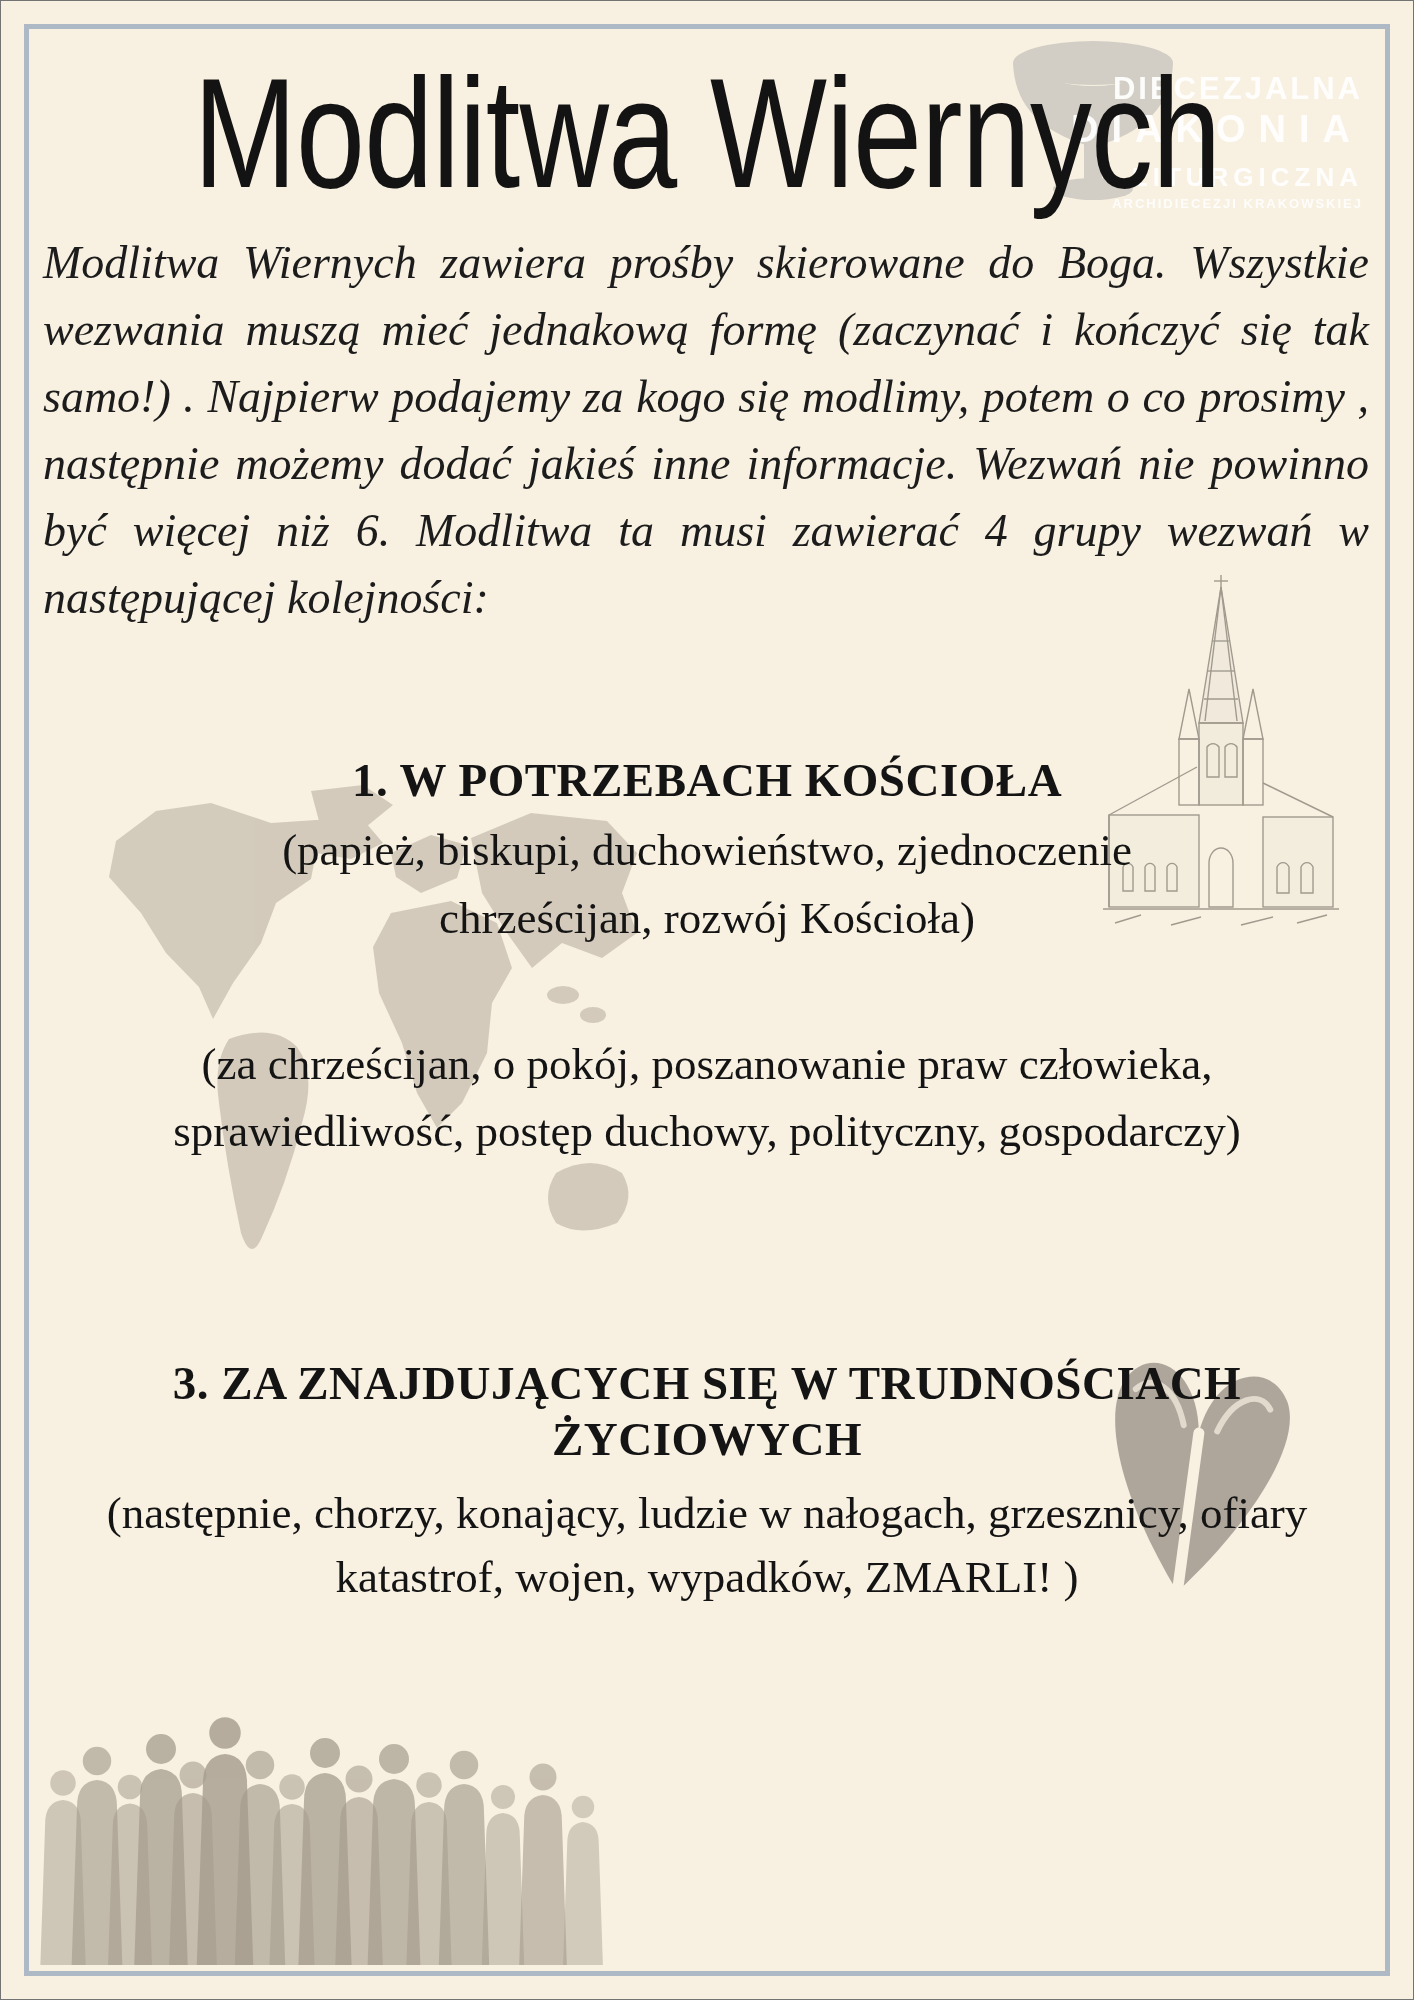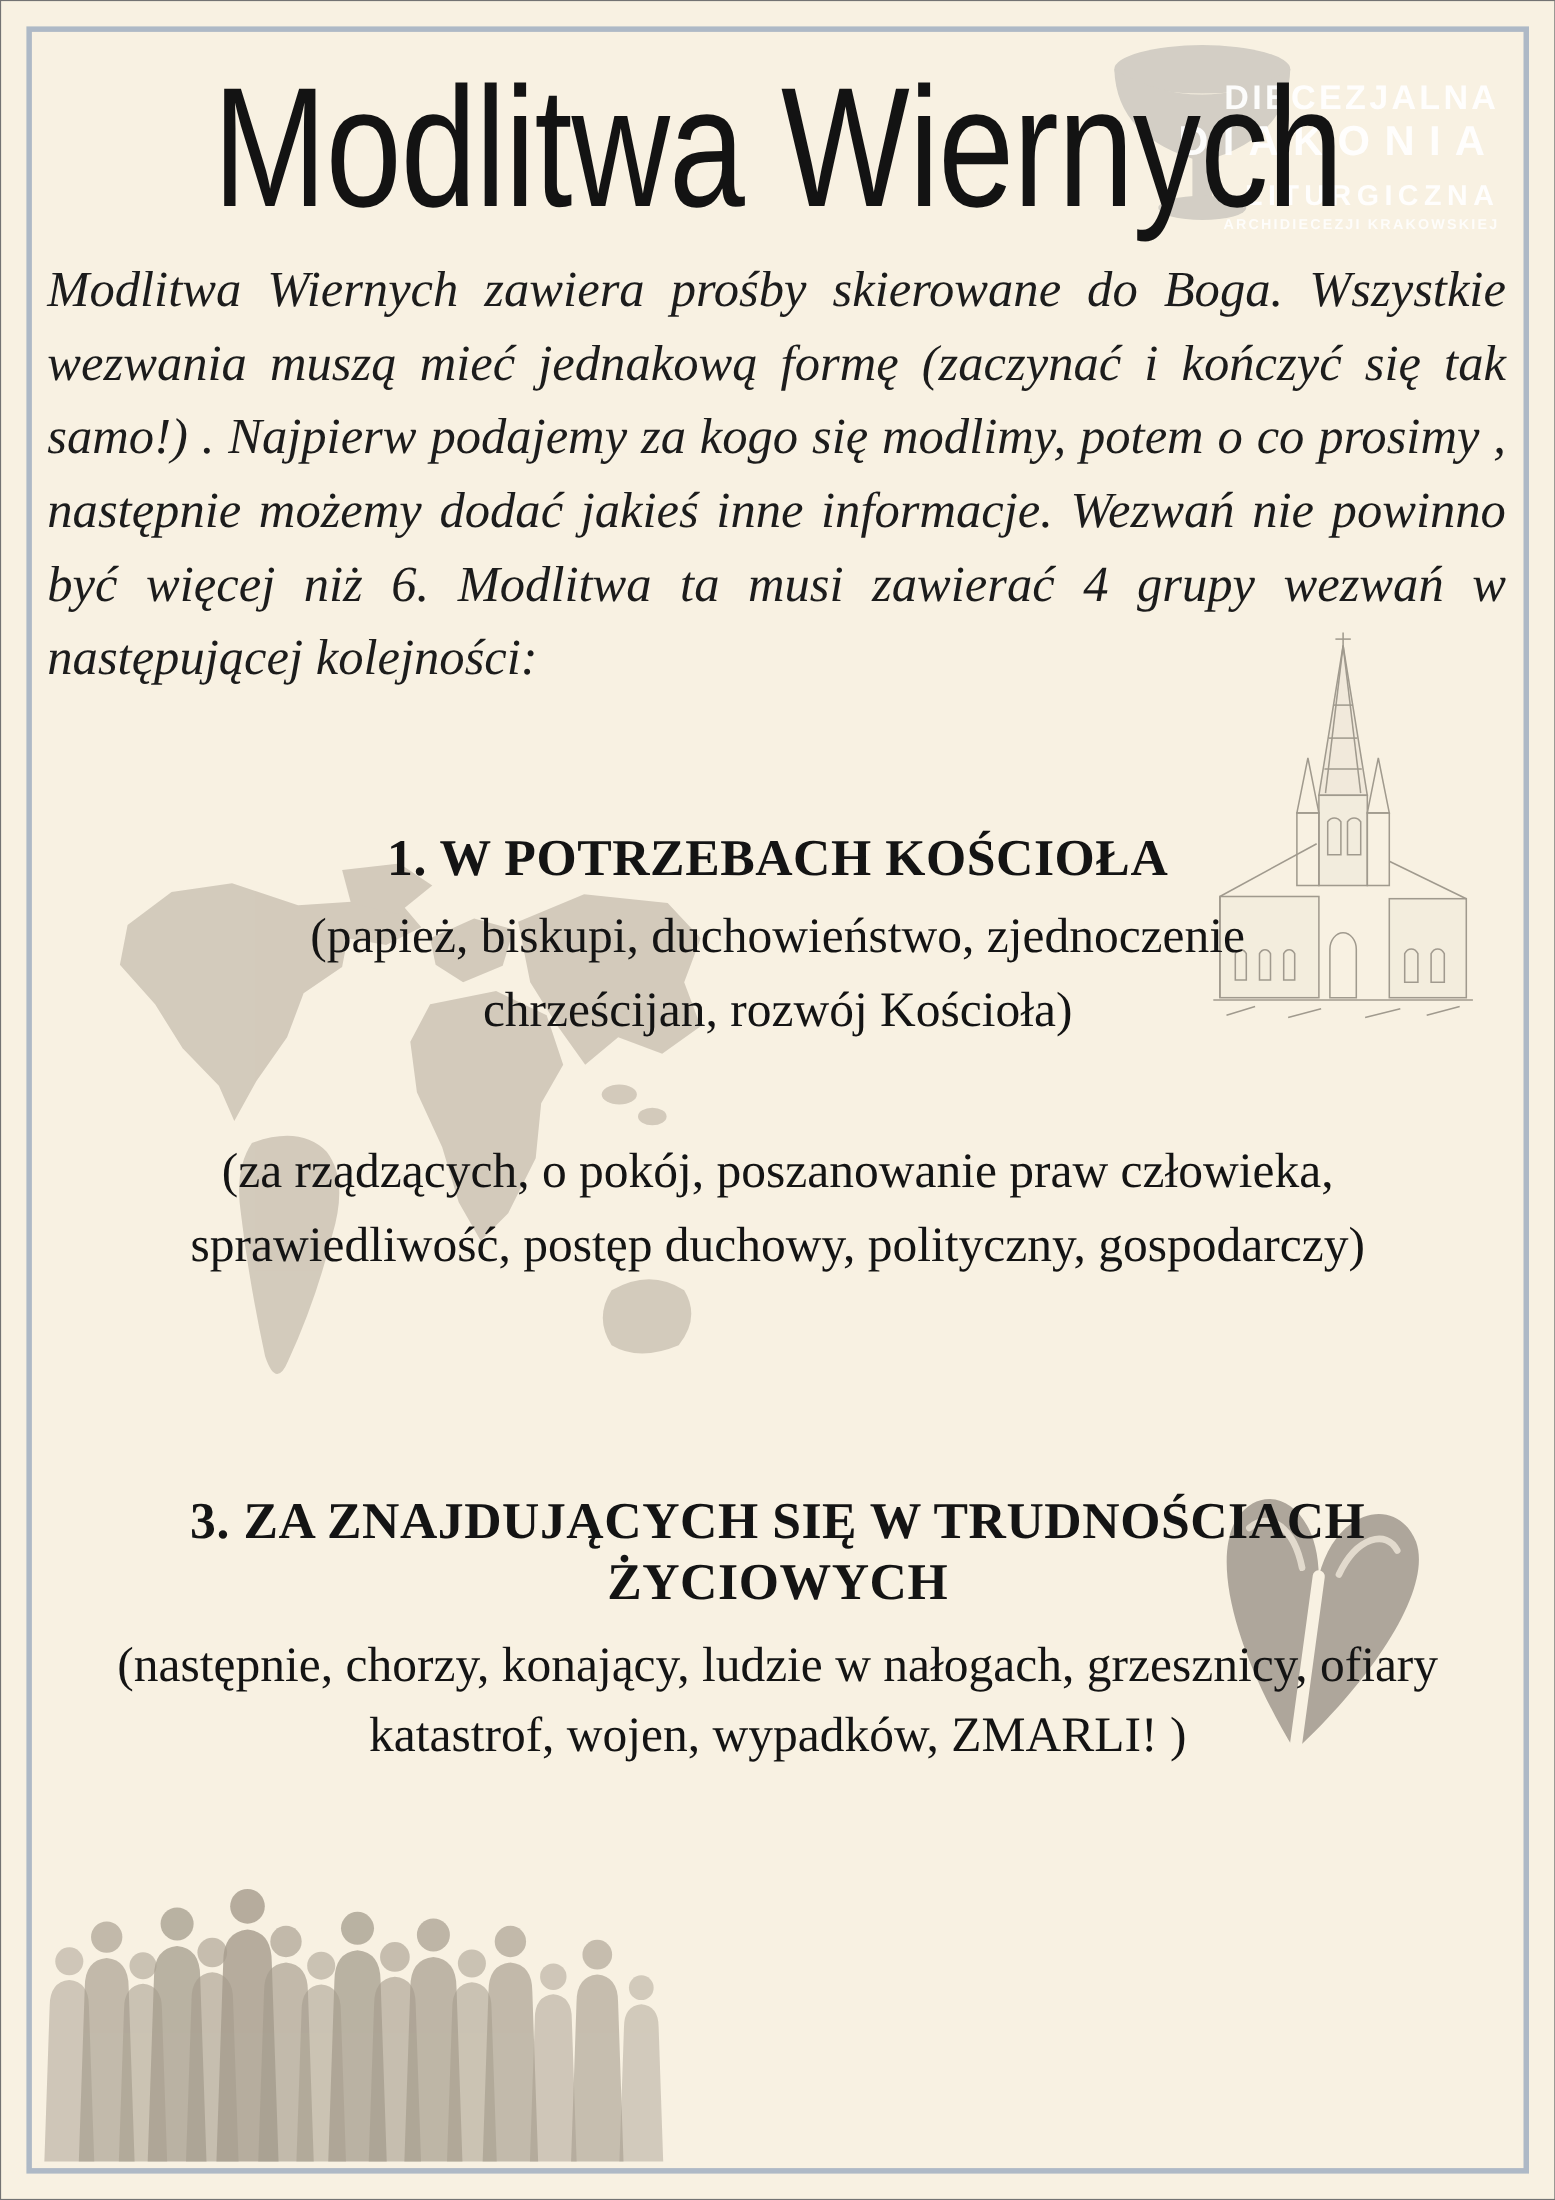--- a/index.html
+++ b/index.html
@@ -178,21 +178,21 @@
 
     <div class="section sec1">
       <div class="sec-heading">
         <span>1.</span>
         <span>W POTRZEBACH KOŚCIOŁA</span>
       </div>
       <div class="sec-desc">(papież, biskupi, duchowieństwo, zjednoczenie chrześcijan, rozwój Kościoła)</div>
     </div>
 
     <div class="section sec2">
-      <div class="sec-desc">(za rządzących, o pokój, poszanowanie praw człowieka, sprawiedliwość, postęp duchowy, polityczny, gospodarczy)</div>
+      <div class="sec-desc">(za chrześcijan, o pokój, poszanowanie praw człowieka, sprawiedliwość, postęp duchowy, polityczny, gospodarczy)</div>
     </div>
 
     <div class="section sec3">
       <div class="sec-heading">
         <span>3.</span>
         <span>ZA ZNAJDUJĄCYCH SIĘ W TRUDNOŚCIACH ŻYCIOWYCH</span>
       </div>
       <div class="sec-desc">(następnie, chorzy, konający, ludzie w nałogach, grzesznicy, ofiary katastrof, wojen, wypadków, ZMARLI! )</div>
     </div>
 

